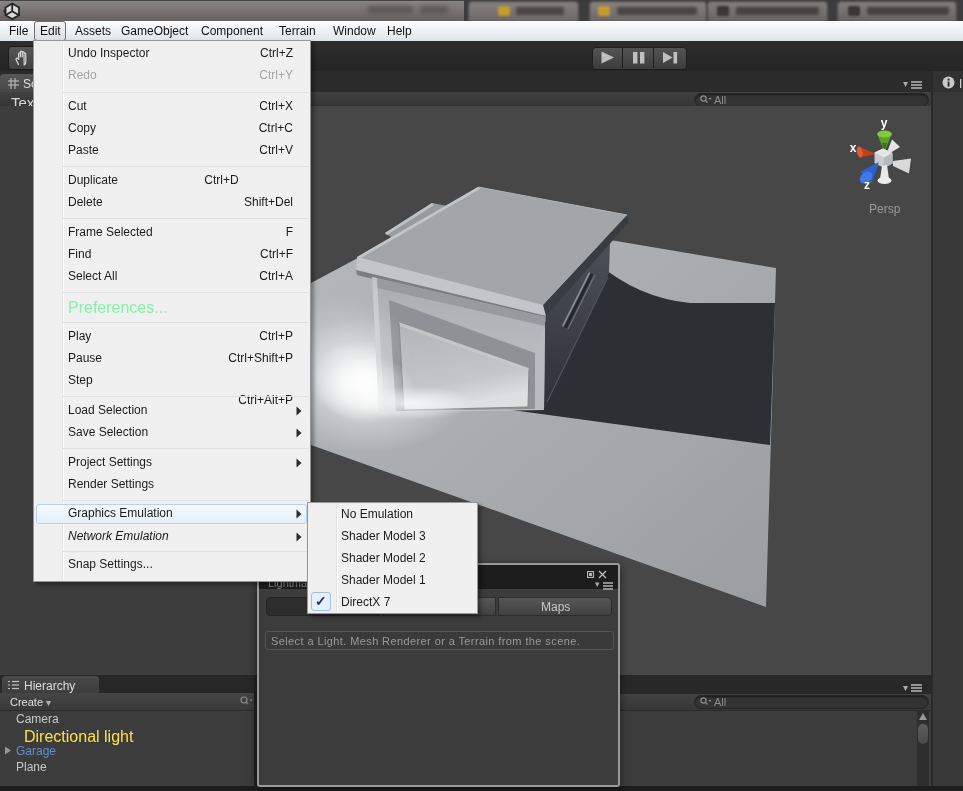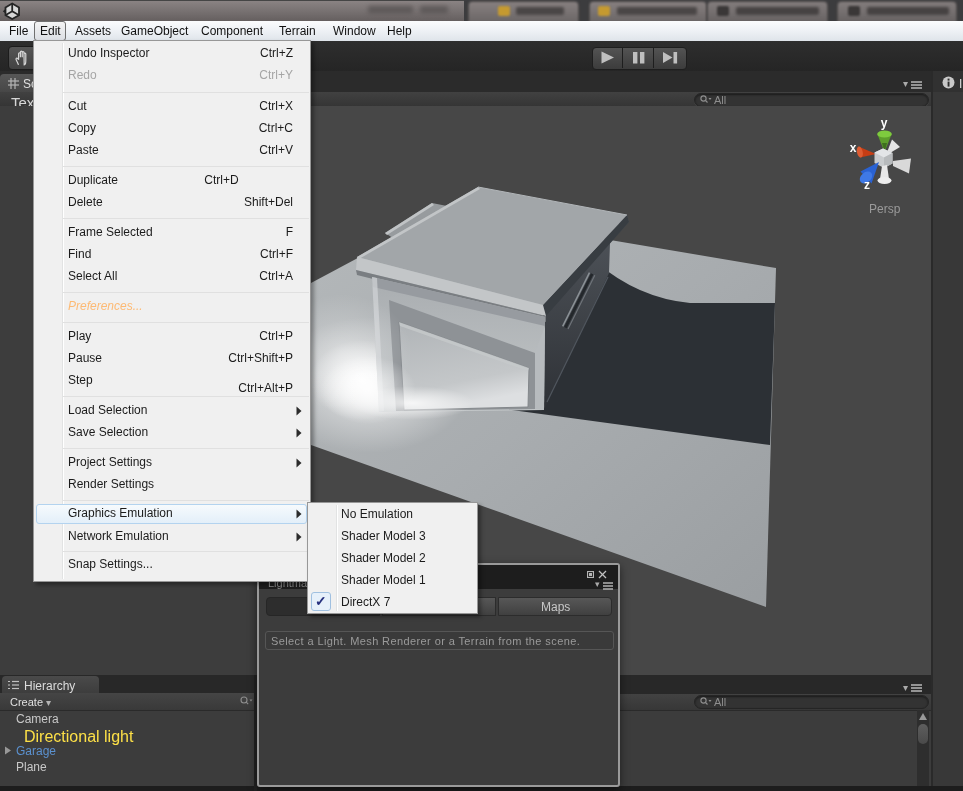--- a/index.html
+++ b/index.html
@@ -325,28 +325,28 @@
       <div class="abs txt" style="left:68px;top:195px;font-size:12px;color:#1b1b1b;">Delete</div>
       <div class="abs txt" style="left:150px;top:195px;width:143px;text-align:right;font-size:12px;color:#1b1b1b;">Shift+Del</div>
       <div class="abs" style="left:63px;top:218px;width:246px;height:1px;background:#e0e0e0;"></div>
       <div class="abs txt" style="left:68px;top:225px;font-size:12px;color:#1b1b1b;">Frame Selected</div>
       <div class="abs txt" style="left:150px;top:225px;width:143px;text-align:right;font-size:12px;color:#1b1b1b;">F</div>
       <div class="abs txt" style="left:68px;top:247px;font-size:12px;color:#1b1b1b;">Find</div>
       <div class="abs txt" style="left:150px;top:247px;width:143px;text-align:right;font-size:12px;color:#1b1b1b;">Ctrl+F</div>
       <div class="abs txt" style="left:68px;top:269px;font-size:12px;color:#1b1b1b;">Select All</div>
       <div class="abs txt" style="left:150px;top:269px;width:143px;text-align:right;font-size:12px;color:#1b1b1b;">Ctrl+A</div>
       <div class="abs" style="left:63px;top:292px;width:246px;height:1px;background:#e0e0e0;"></div>
-      <div class="abs txt" style="left:68px;top:299px;font-size:12px;color:#fdba74;font-style:italic;">Preferences...</div>
+      <div class="abs txt" style="left:68px;top:299px;font-size:16px;color:#86efac;">Preferences...</div>
       <div class="abs" style="left:63px;top:322px;width:246px;height:1px;background:#e0e0e0;"></div>
       <div class="abs txt" style="left:68px;top:329px;font-size:12px;color:#1b1b1b;">Play</div>
       <div class="abs txt" style="left:150px;top:329px;width:143px;text-align:right;font-size:12px;color:#1b1b1b;">Ctrl+P</div>
       <div class="abs txt" style="left:68px;top:351px;font-size:12px;color:#1b1b1b;">Pause</div>
       <div class="abs txt" style="left:150px;top:351px;width:143px;text-align:right;font-size:12px;color:#1b1b1b;">Ctrl+Shift+P</div>
       <div class="abs txt" style="left:68px;top:373px;font-size:12px;color:#1b1b1b;">Step</div>
-      <div class="abs txt" style="left:150px;top:381px;width:143px;text-align:right;font-size:12px;color:#1b1b1b;">Ctrl+Alt+P</div>
+      <div class="abs txt" style="left:150px;top:393px;width:143px;text-align:right;font-size:12px;color:#1b1b1b;">Ctrl+Alt+P</div>
       <div class="abs" style="left:63px;top:396px;width:246px;height:1px;background:#e0e0e0;"></div>
       <div class="abs txt" style="left:68px;top:403px;font-size:12px;color:#1b1b1b;">Load Selection</div>
       <svg class="abs" style="left:296px;top:406px;" width="6" height="10" viewBox="0 0 6 10">
         <path d="M0.5 0.5 L5.5 5 L0.5 9.5 Z" fill="#2b2b2b"></path>
       </svg>
       <div class="abs txt" style="left:68px;top:425px;font-size:12px;color:#1b1b1b;">Save Selection</div>
       <svg class="abs" style="left:296px;top:428px;" width="6" height="10" viewBox="0 0 6 10">
         <path d="M0.5 0.5 L5.5 5 L0.5 9.5 Z" fill="#2b2b2b"></path>
       </svg>
       <div class="abs" style="left:63px;top:448px;width:246px;height:1px;background:#e0e0e0;"></div>
@@ -354,21 +354,21 @@
       <svg class="abs" style="left:296px;top:458px;" width="6" height="10" viewBox="0 0 6 10">
         <path d="M0.5 0.5 L5.5 5 L0.5 9.5 Z" fill="#2b2b2b"></path>
       </svg>
       <div class="abs txt" style="left:68px;top:477px;font-size:12px;color:#1b1b1b;">Render Settings</div>
       <div class="abs" style="left:63px;top:499.5px;width:246px;height:1px;background:#e0e0e0;"></div>
       <div class="abs" style="left:36px;top:504px;width:271px;height:20px;border:1px solid #b3d3ef;border-radius:3px;background:linear-gradient(#f6fafd,#e3eff9);box-sizing:border-box;"></div>
       <div class="abs txt" style="left:68px;top:506px;font-size:12px;color:#1b1b1b;">Graphics Emulation</div>
       <svg class="abs" style="left:296px;top:509px;" width="6" height="10" viewBox="0 0 6 10">
         <path d="M0.5 0.5 L5.5 5 L0.5 9.5 Z" fill="#2b2b2b"></path>
       </svg>
-      <div class="abs txt" style="left:68px;top:529px;font-size:12px;color:#1b1b1b;">Network Emulation</div>
+      <div class="abs txt" style="left:68px;top:529px;font-size:12px;color:#1b1b1b;font-style:italic;">Network Emulation</div>
       <svg class="abs" style="left:296px;top:532px;" width="6" height="10" viewBox="0 0 6 10">
         <path d="M0.5 0.5 L5.5 5 L0.5 9.5 Z" fill="#2b2b2b"></path>
       </svg>
       <div class="abs" style="left:63px;top:551px;width:246px;height:1px;background:#e0e0e0;"></div>
       <div class="abs txt" style="left:68px;top:557px;font-size:12px;color:#1b1b1b;">Snap Settings...</div>
     </div>
 
   <div class="abs" style="left:307px;top:502px;width:171px;height:112px;background:#f0f0f0;border:1px solid #979797;box-sizing:border-box;box-shadow:3px 3px 4px rgba(0,0,0,.35);">
     <div class="abs" style="left:28px;top:2px;width:1px;height:106px;background:#e2e3e3;"></div>
     <div class="abs" style="left:29px;top:2px;width:1px;height:106px;background:#ffffff;"></div>

